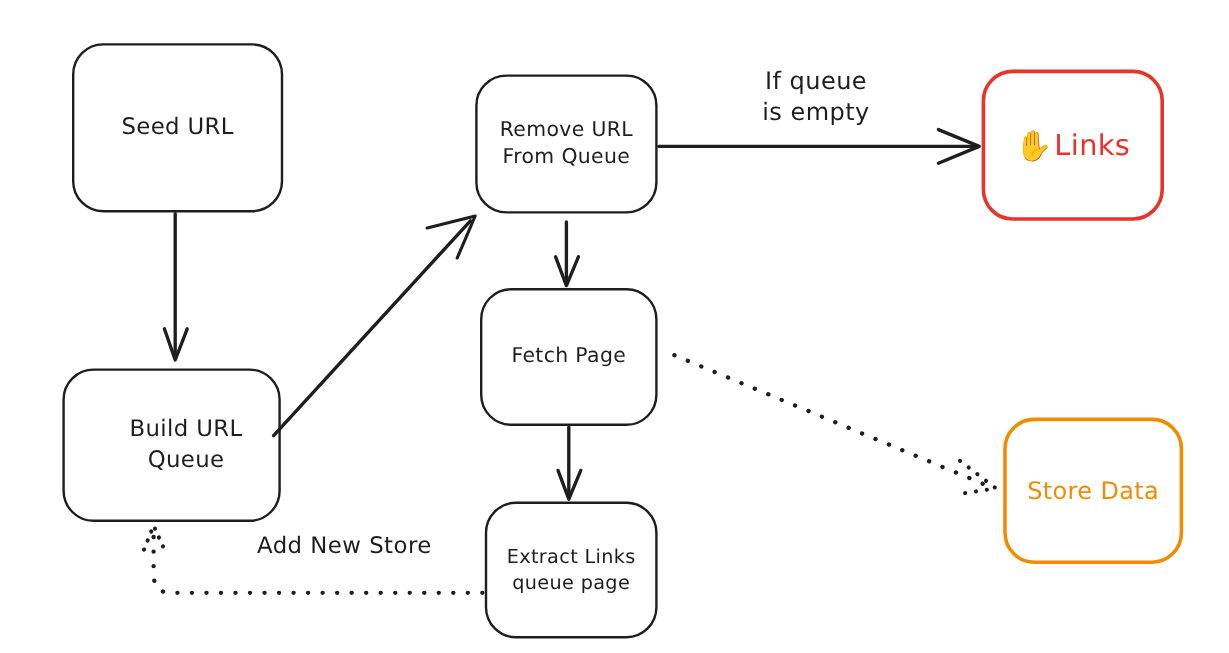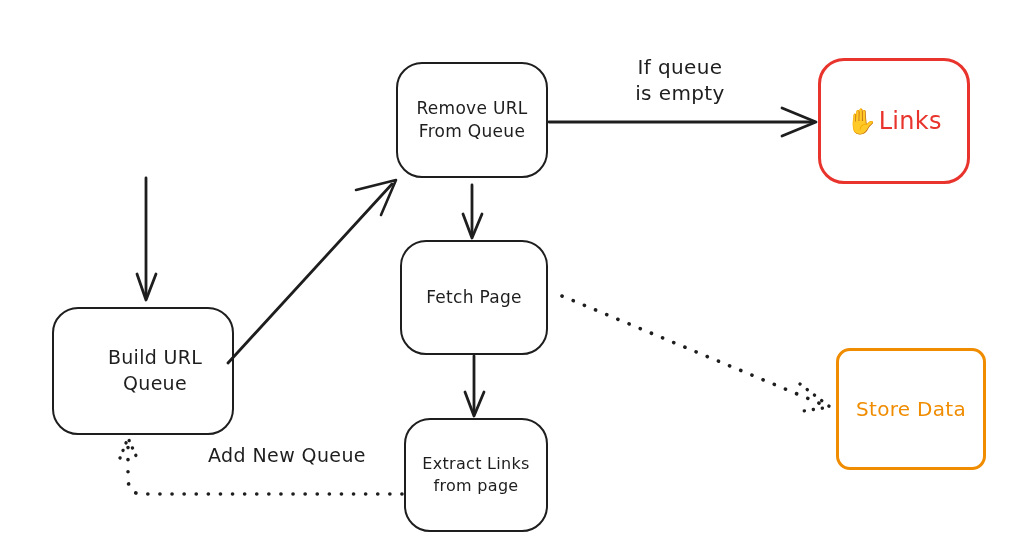--- a/index.html
+++ b/index.html
@@ -50,21 +50,21 @@
   .n-stop {
     border-color: #e8342c;
     border-width: 3px;
     color: #e8342c;
     border-radius: 26px;
   }
   .n-store {
     border-color: #f08c00;
     border-width: 3px;
     color: #f08c00;
-    border-radius: 14px;
+    border-radius: 26px;
   }
   .stop-inner {
     display: flex;
     align-items: center;
     justify-content: center;
     gap: 1px;
   }
   .hand-emoji {
     font-size: 25px;
     line-height: 1;
@@ -116,49 +116,52 @@
       <path d="M562,296 L826,406" stroke="#1e1e1e" stroke-width="3.6" fill="none" stroke-linecap="round" stroke-dasharray="0.1 12"></path>
       <path d="M800,384 L830,407 L797,412" stroke="#1e1e1e" stroke-width="3.4" fill="none" stroke-linecap="round" stroke-linejoin="round" stroke-dasharray="0.1 9"></path>
     </g>
 
     <g>
       <path d="M402,494 L142,494 Q128,494 128,478 L128,444" stroke="#1e1e1e" stroke-width="3.6" fill="none" stroke-linecap="round" stroke-dasharray="0.1 12"></path>
       <path d="M120,458 L128,438 L137,458" stroke="#1e1e1e" stroke-width="3.4" fill="none" stroke-linecap="round" stroke-linejoin="round" stroke-dasharray="0.1 8"></path>
     </g>
   </svg>
 
+  <div class="node n-default" style="left:60px; top:36px; width:176px; height:141px; font-size:19px;">
+    <span class="node-label">Seed URL</span>
+  </div>
 
   <div class="node n-default" style="left:52px; top:307px; width:182px; height:128px; font-size:19px;padding-left:24px;">
     <span class="node-label">Build URL
 Queue</span>
   </div>
 
   <div class="node n-default" style="left:396px; top:62px; width:152px; height:116px; font-size:17px;">
     <span class="node-label">Remove URL
 From Queue</span>
   </div>
 
   <div class="node n-default" style="left:400px; top:240px; width:148px; height:115px; font-size:17px;justify-content:center;">
     <span class="node-label">Fetch Page</span>
   </div>
 
   <div class="node n-default" style="left:404px; top:418px; width:144px; height:114px; font-size:16px;">
     <span class="node-label">Extract Links
-from page</span>
+queue page</span>
   </div>
 
   <div class="node n-stop" style="left:818px; top:58px; width:152px; height:126px; font-size:24px;">
     <span class="stop-inner">
       <span class="hand-emoji">✋</span>
       <span class="node-label">Links</span>
     </span>
   </div>
 
   <div class="node n-store" style="left:836px; top:348px; width:150px; height:122px; font-size:20px;">
     <span class="node-label">Store Data</span>
   </div>
 
   <div class="edge-label" style="left:600px; top:54px; width:160px; font-size:20px;">If queue
 is empty</div>
 
-  <div class="edge-label" style="left:192px; top:443px; width:190px; font-size:19px;">Add New Queue</div>
+  <div class="edge-label" style="left:192px; top:443px; width:190px; font-size:19px;">Add New Store</div>
 
 </div>
 
 </body></html>

